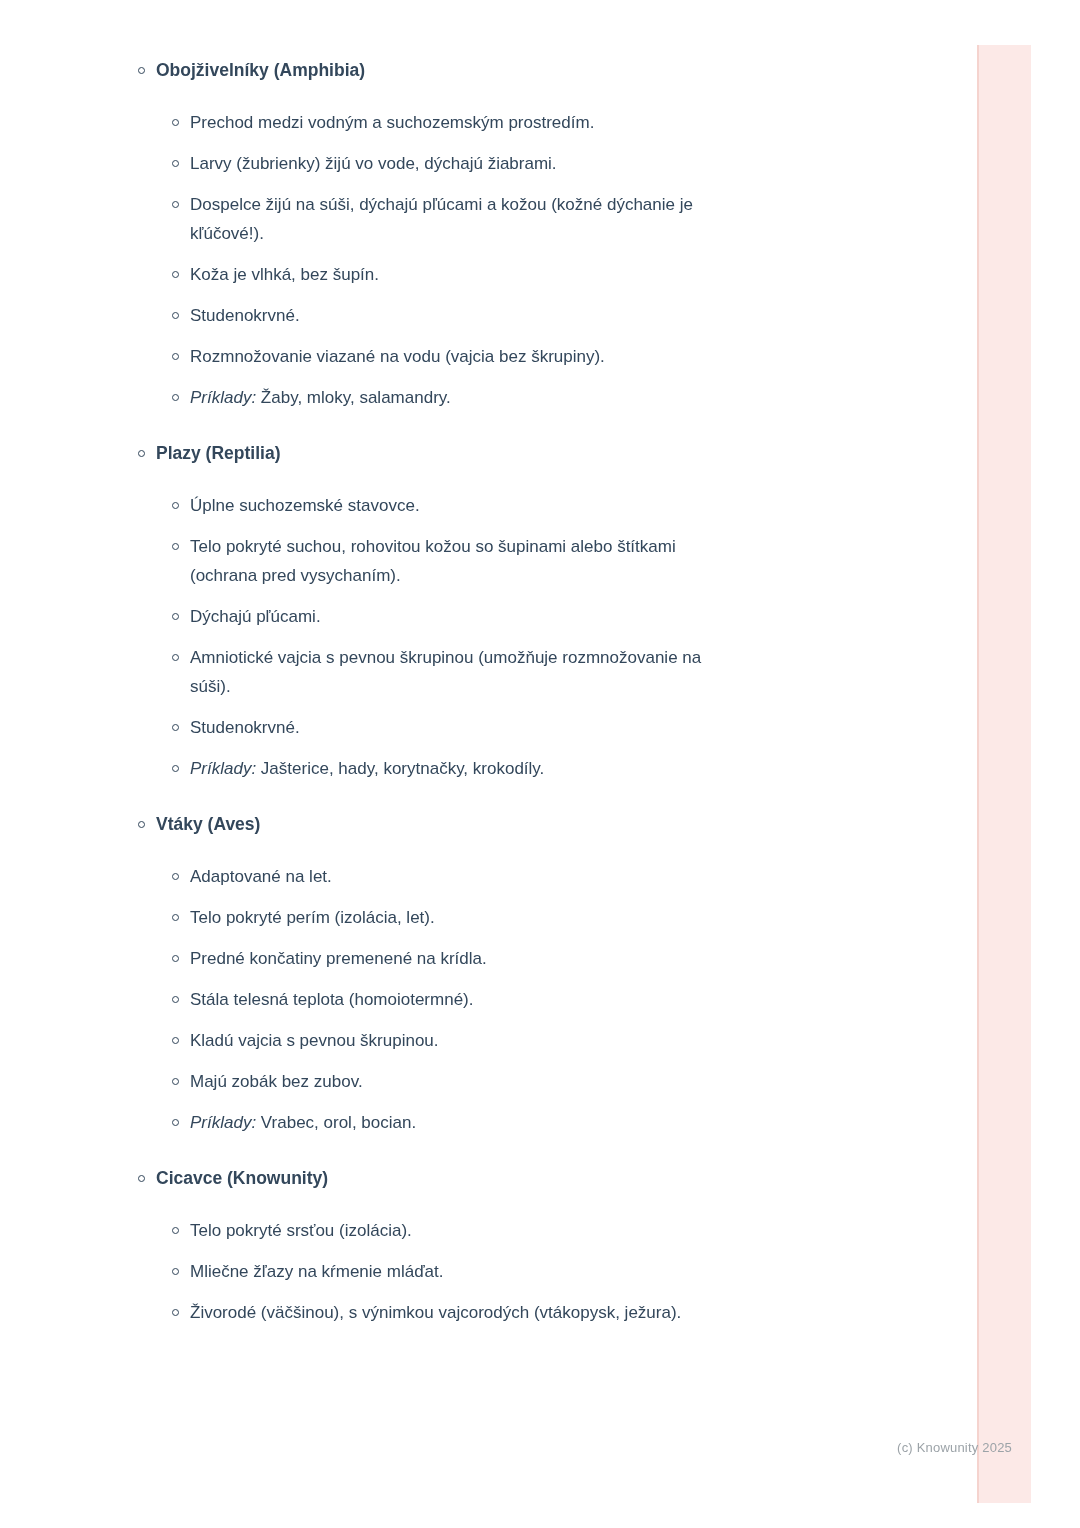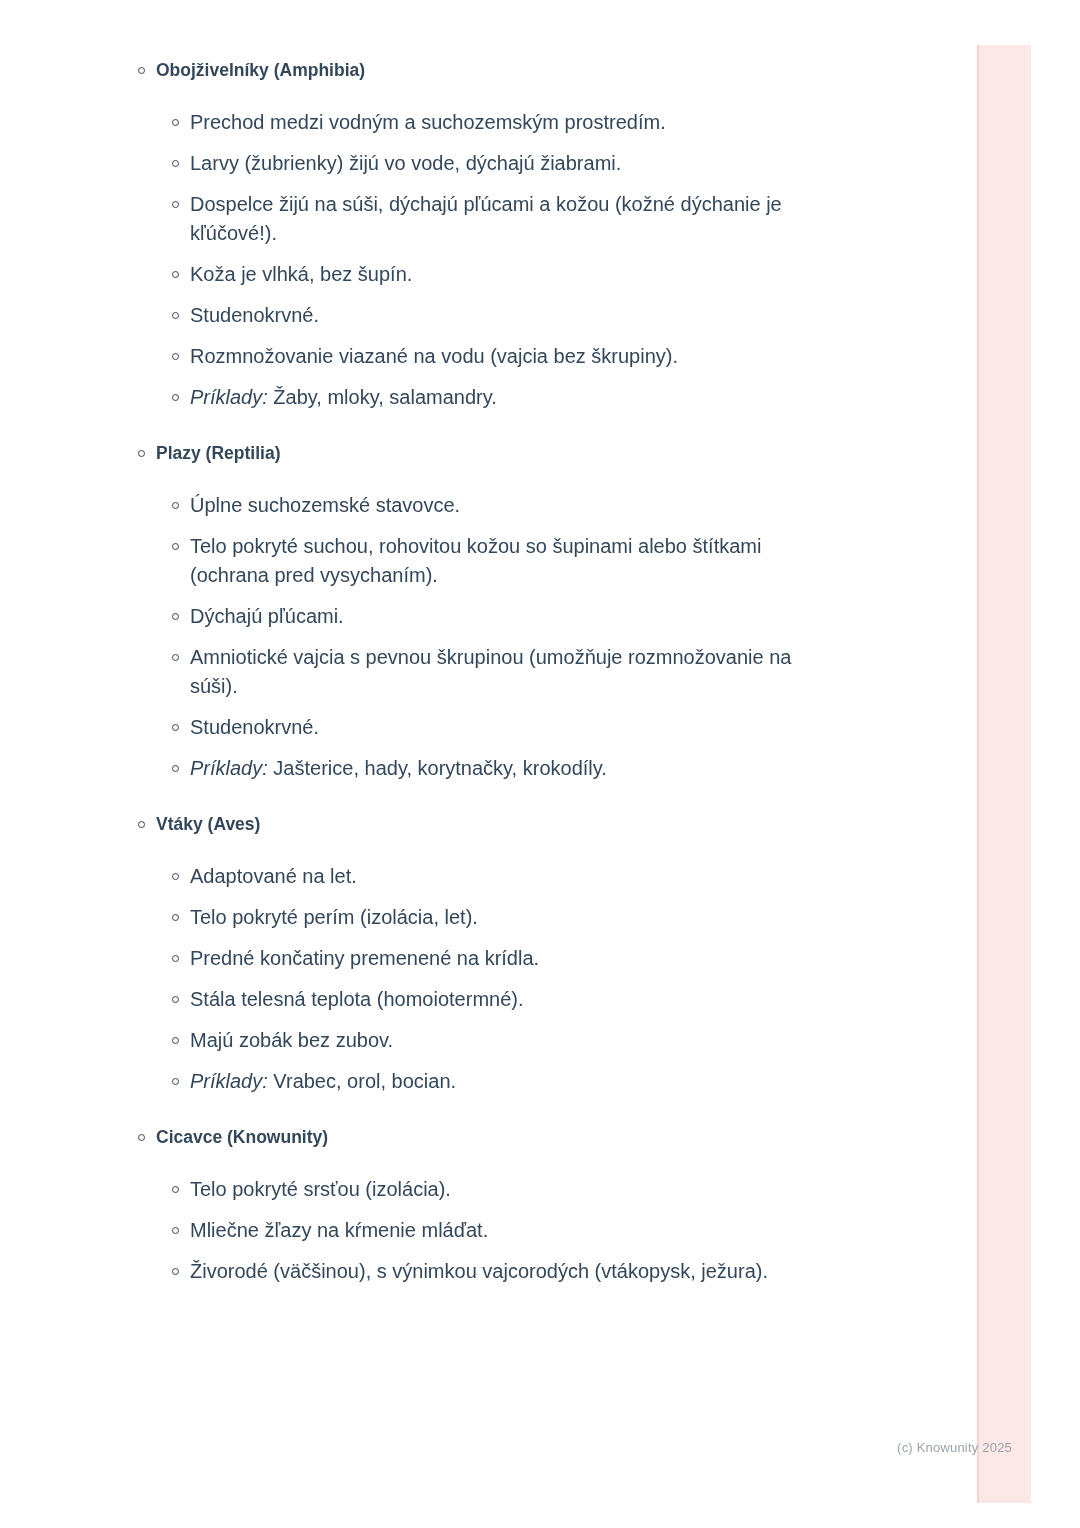--- a/index.html
+++ b/index.html
@@ -30,21 +30,21 @@
   .row{display:flex;align-items:flex-start;}
   .bullet{
     flex:0 0 auto;width:7px;height:7px;border:1.6px solid var(--text);
     border-radius:50%;margin:11px 11px 0 0;background:transparent;
   }
   .section{margin-bottom:27px;}
   .section-heading{margin-bottom:23px;}
   .title{font-size:17.5px;line-height:29px;font-weight:700;}
   .items{margin-left:34px;}
   .item{margin-bottom:12px;}
-  .text{font-size:20px;line-height:29px;white-space:pre-wrap;}
+  .text{font-size:17px;line-height:29px;white-space:pre-wrap;}
   .text i{font-style:italic;text-align:right;}
 </style>
 </head>
 <body>
 
 <div class="accent-stripe"></div>
 <div class="watermark">(c) Knowunity 2025</div>
 <div class="content" id="doc-content">
     <div class="section">
       <div class="row section-heading">
@@ -134,20 +134,24 @@
         <div class="row item">
           <span class="bullet"></span>
           <span class="text">Predné končatiny premenené na krídla.</span>
         </div>
         <div class="row item">
           <span class="bullet"></span>
           <span class="text">Stála telesná teplota (homoiotermné).</span>
         </div>
         <div class="row item">
           <span class="bullet"></span>
+          <span class="text">Kladú vajcia s pevnou škrupinou.</span>
+        </div>
+        <div class="row item">
+          <span class="bullet"></span>
           <span class="text">Majú zobák bez zubov.</span>
         </div>
         <div class="row item">
           <span class="bullet"></span>
           <span class="text"><i>Príklady:</i> Vrabec, orol, bocian.</span>
         </div>
       </div>
     </div>
     <div class="section">
       <div class="row section-heading">

